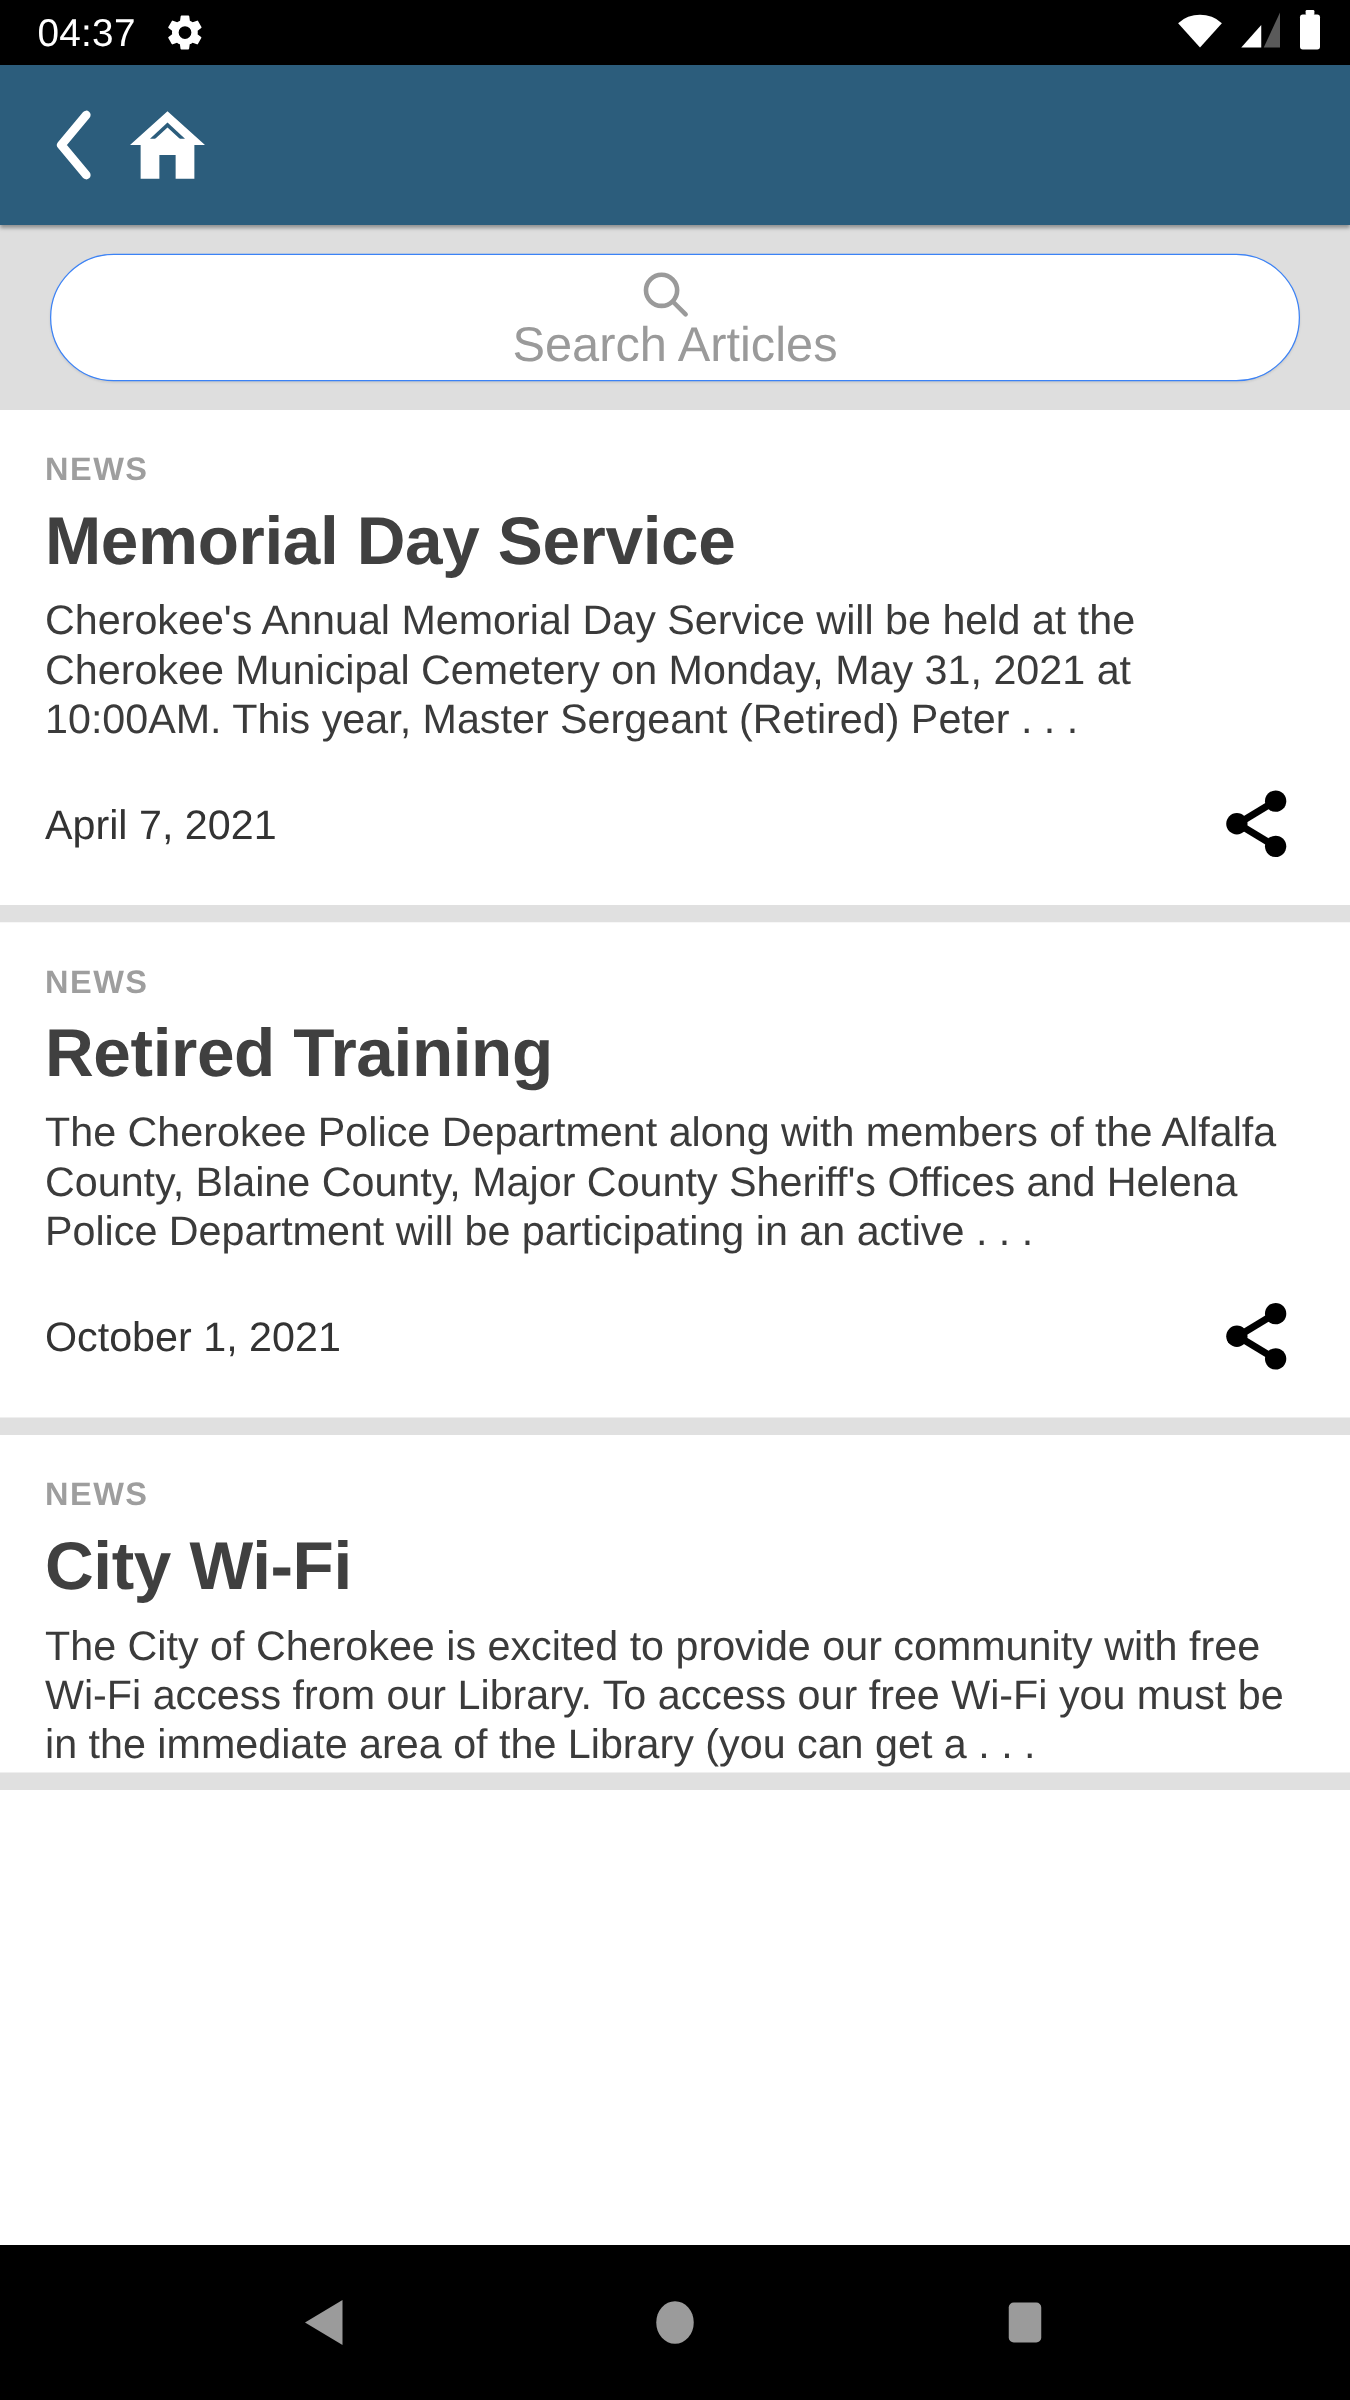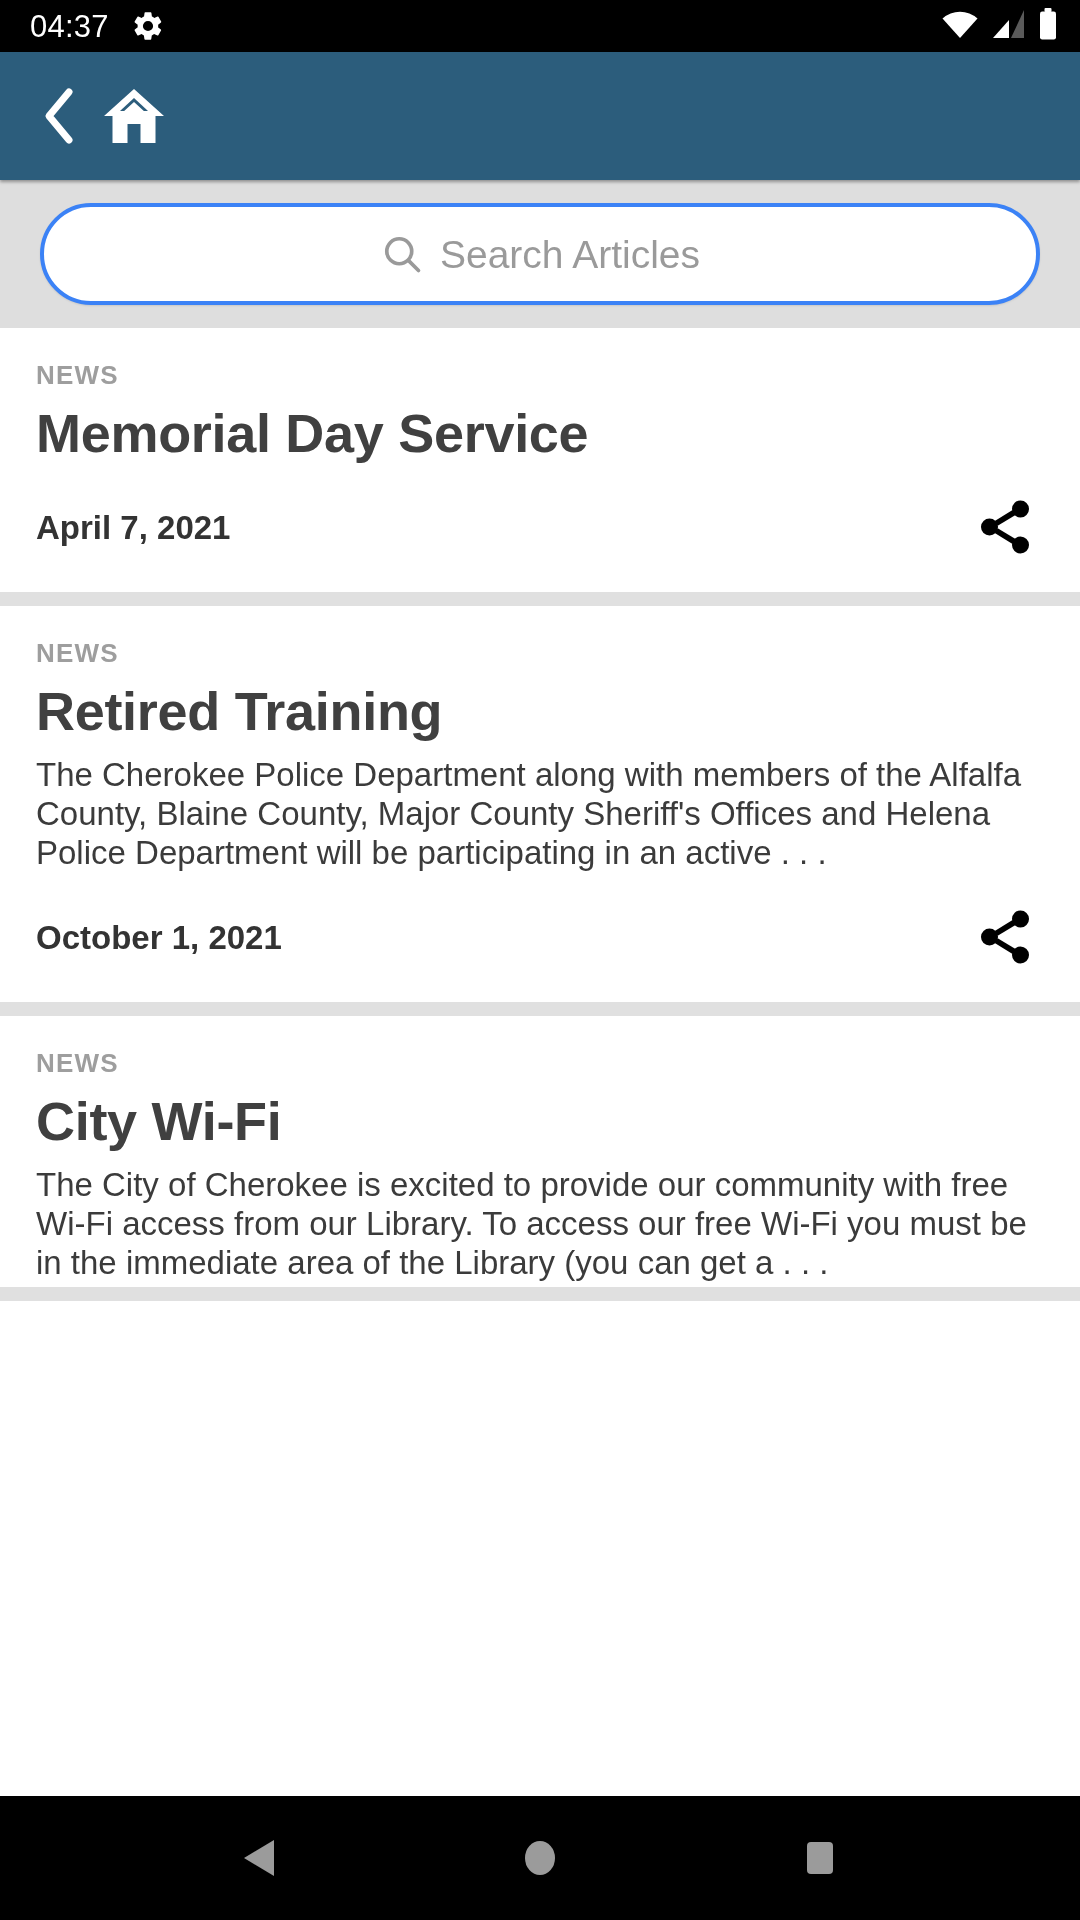--- a/index.html
+++ b/index.html
@@ -36,23 +36,24 @@
     margin-left:40px; letter-spacing:.2px; line-height:1;
   }
 
   
   .searchzone {
     flex:0 0 148px; background:#dedede;
     display:flex; align-items:center; justify-content:center;
   }
   .searchbar {
     width:1000px; height:102px; background:#fff;
-    border-radius:51px; border:4px solid #3b82f6;
+    border-radius:51px; border:1px solid #3b82f6;
     display:flex; align-items:center; justify-content:center;
     box-shadow:0 1px 2px rgba(0,0,0,.10);
+    flex-direction:column;
   }
   .searchbar .mag { display:flex; align-items:center; margin-right:16px; }
   .searchbar .ph { color:#9a9a9a; font-size:39px; line-height:1; }
 
   
   .list { flex:1 1 auto; background:#fff; overflow:hidden; }
   .card { background:#fff; padding:24px 36px 4px 36px; }
   .kicker {
     color:#9e9e9e; font-size:26px; font-weight:700;
     letter-spacing:1.2px; line-height:1;
@@ -61,21 +62,21 @@
   .headline {
     color:#404040; font-size:54px; font-weight:700;
     line-height:1.08; margin-top:16px; letter-spacing:-.3px;
   }
   .summary {
     color:#3b3b3b; font-size:33px; line-height:1.19;
     margin-top:14px;
   }
   .metarow {
     display:flex; align-items:center; justify-content:space-between;
-    margin-top:30px; padding-bottom:26px; min-height:76px;font-weight:bold;
+    margin-top:30px; padding-bottom:26px; min-height:76px;
   }
   .date { color:#333; font-size:33px; line-height:1; }
   .share { display:flex; align-items:center; padding:4px 8px; }
   .divider { height:14px; background:#e0e0e0; }
 
   
   .navbar {
     flex:0 0 124px; background:#000;
     display:flex; align-items:center; justify-content:space-around;
     padding:0 120px;
@@ -141,20 +142,21 @@
       </span>
       <span class="ph">Search Articles</span>
     </div>
   </div>
 
   <div class="list">
 
     <div class="card">
       <div class="kicker">NEWS</div>
       <div class="headline">Memorial Day Service</div>
+      <div class="summary">Cherokee's Annual Memorial Day Service will be held at the Cherokee Municipal Cemetery on Monday, May 31, 2021 at 10:00AM.  This year, Master Sergeant (Retired) Peter . . .</div>
       <div class="metarow">
         <span class="date">April 7, 2021</span>
         <span class="share">
           <svg width="62" height="62" viewBox="0 0 24 24" fill="#000000">
             <circle cx="18" cy="5" r="3.3"></circle>
             <circle cx="6" cy="12" r="3.3"></circle>
             <circle cx="18" cy="19" r="3.3"></circle>
             <line x1="8.6" y1="10.6" x2="15.5" y2="6.4" stroke="#000000" stroke-width="2.2"></line>
             <line x1="8.6" y1="13.4" x2="15.5" y2="17.6" stroke="#000000" stroke-width="2.2"></line>
           </svg>

